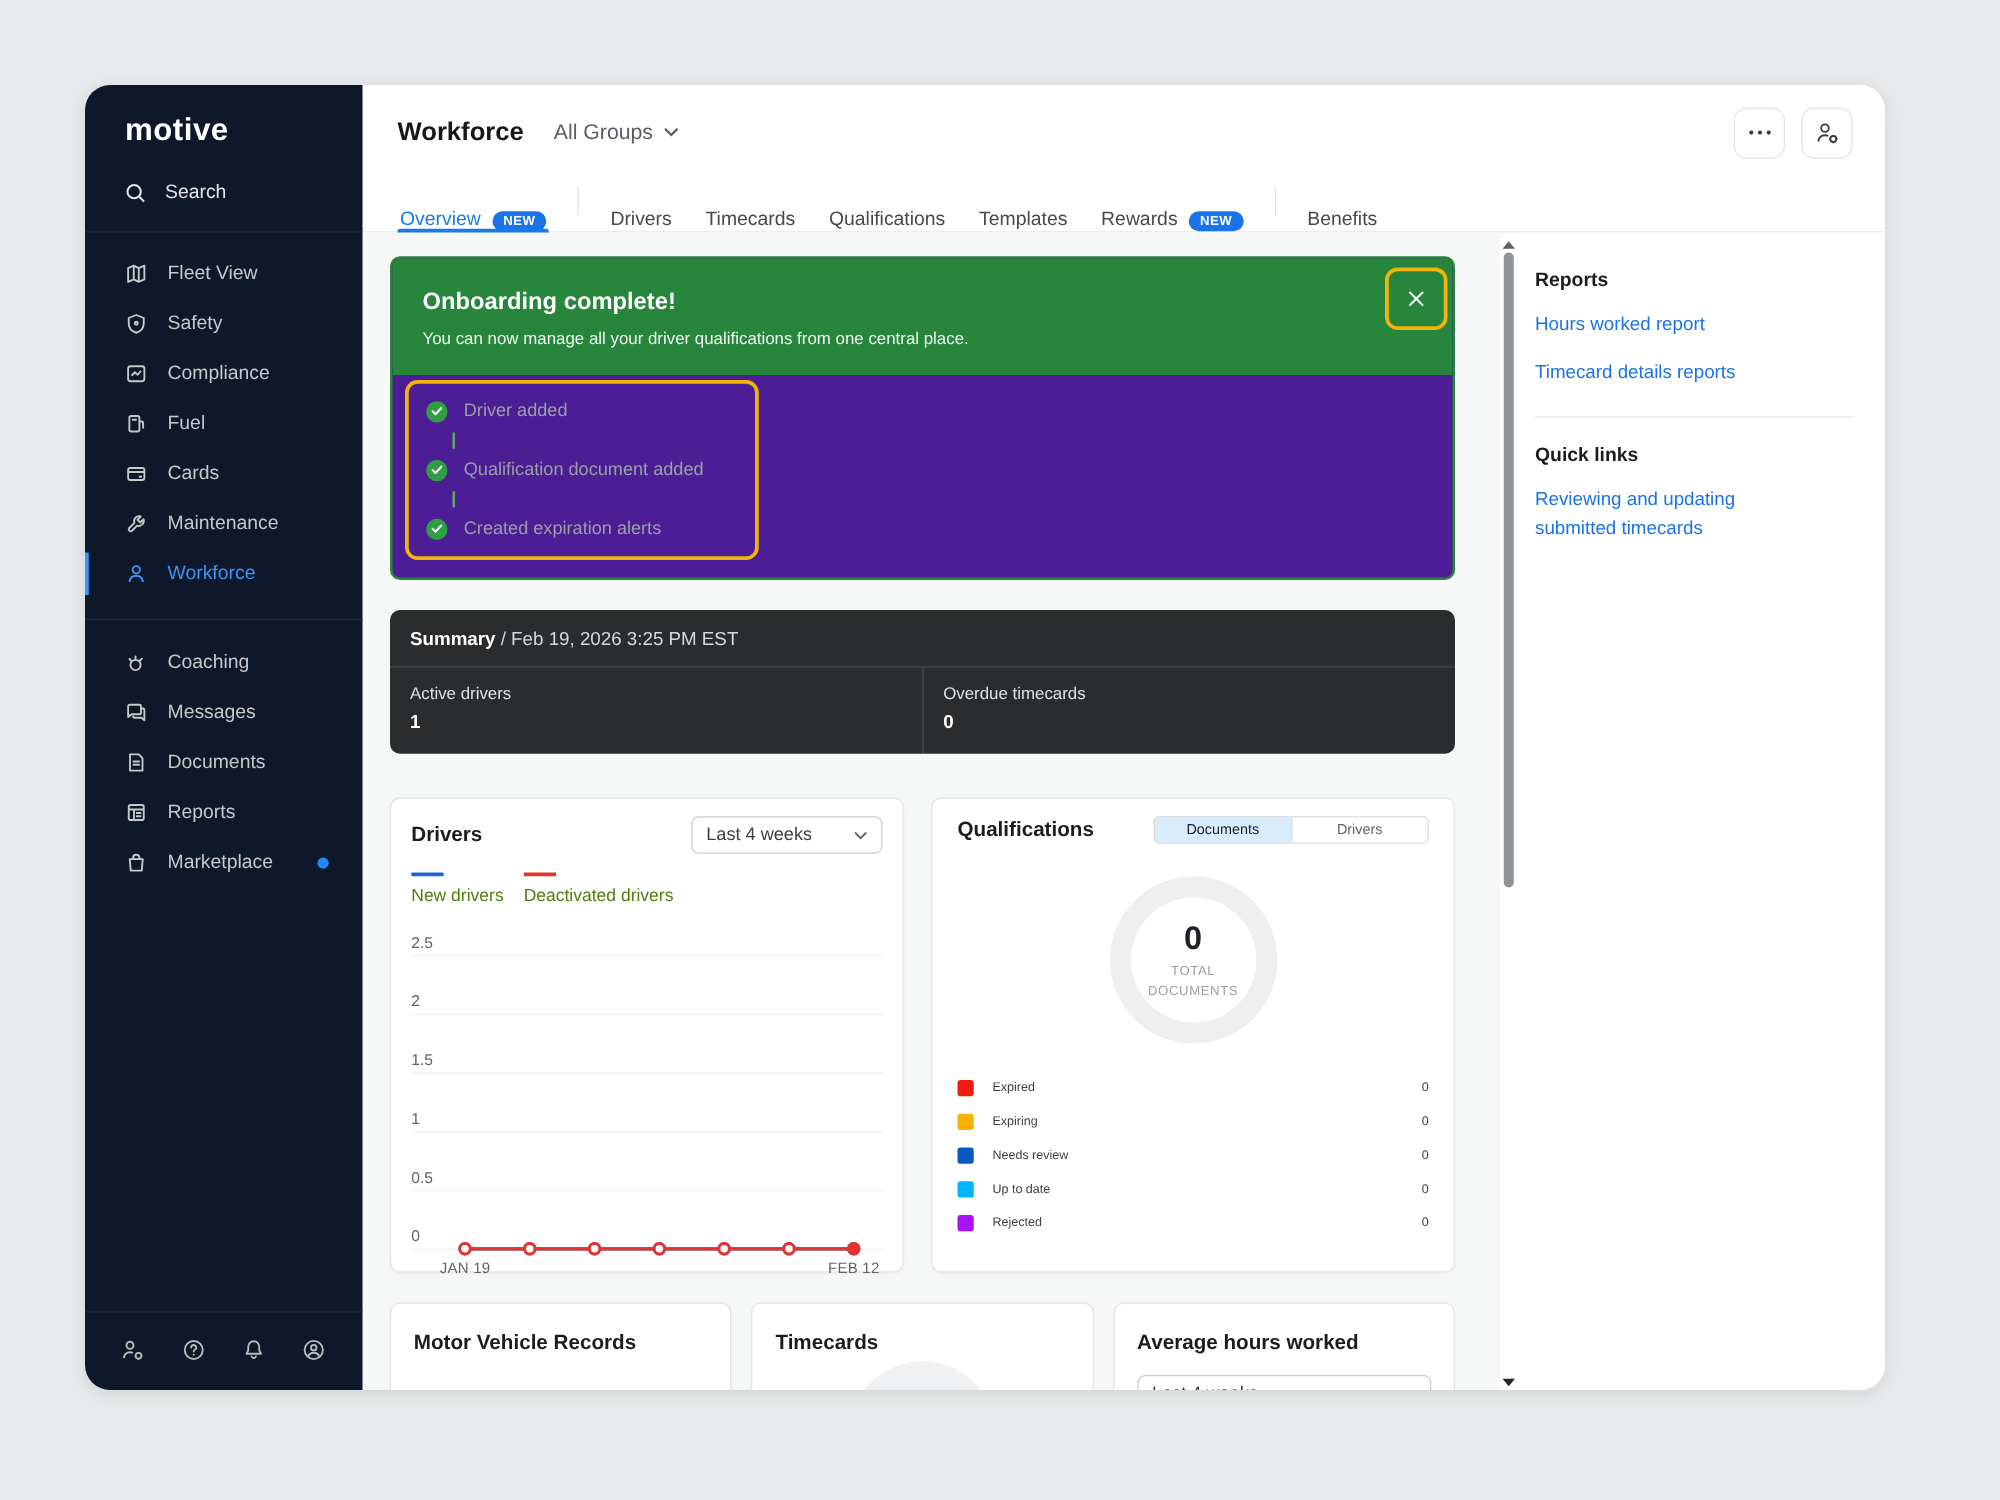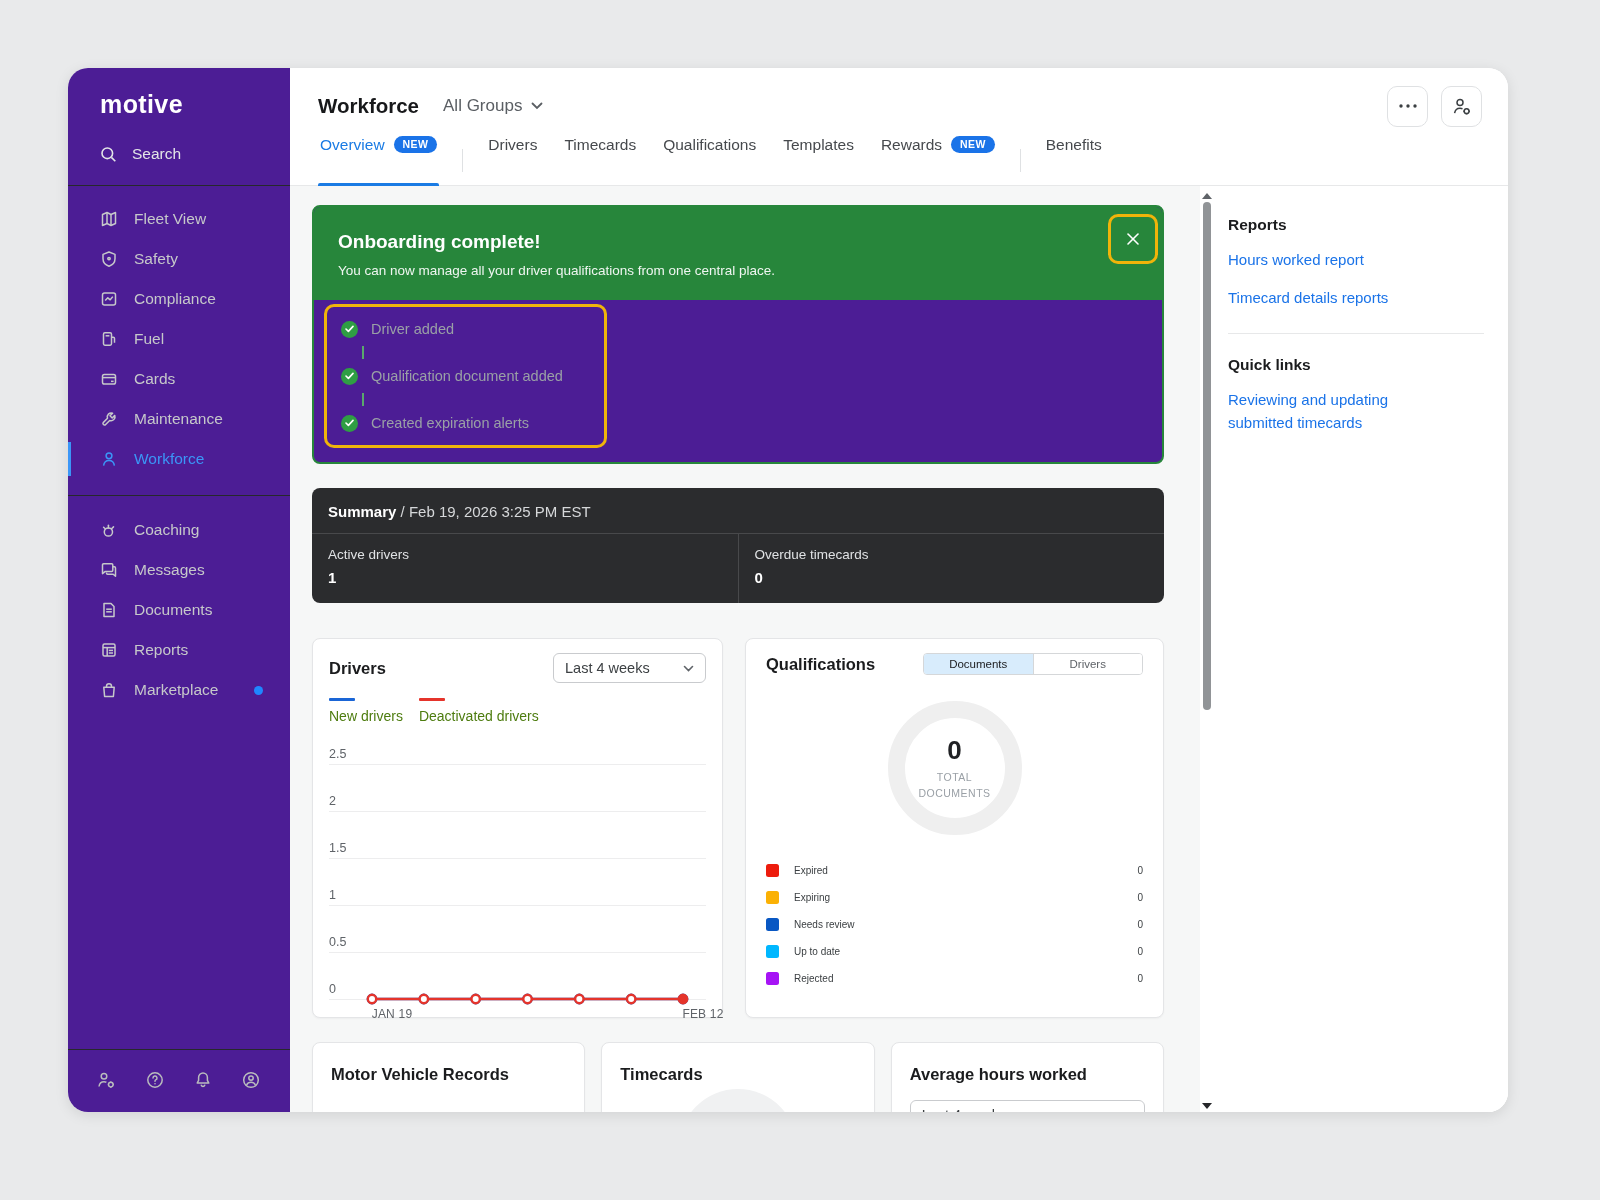--- a/index.html
+++ b/index.html
@@ -9,21 +9,21 @@
     background:#e9eaeb;
     font-family:"Liberation Sans", sans-serif;
     -webkit-font-smoothing:antialiased;
   }
   .window {
     position:absolute; left:68px; top:68px; width:1440px; height:1044px;
     background:#fff; border-radius:20px; overflow:hidden; display:flex;
     box-shadow:0 3px 14px rgba(0,0,0,0.10);
   }
   
-  .sidebar { width:222px; flex-shrink:0; background:#4c1d95; color:#c6c8ca; display:flex; flex-direction:column; position:relative; }
+  .sidebar { width:222px; flex-shrink:0; background:#0f172a; color:#c6c8ca; display:flex; flex-direction:column; position:relative; }
   .logo { padding:22px 0 0 32px; color:#fff; font-size:25px; font-weight:800; letter-spacing:0.4px; }
   .search-row { display:flex; align-items:center; gap:15px; margin-top:26px; padding:0 32px; color:#e3e5e7; font-size:15.5px; }
   .sb-divider { border-top:1px solid #27292b; margin-top:22px; width:100%; }
   .sb-divider2 { border-top:1px solid #27292b; margin:16px 0 0; width:100%; }
   .nav { padding-top:13px; }
   .nav2 { padding-top:14px; }
   .nav-item { height:40px; display:flex; align-items:center; gap:16px; padding:0 18px 0 32px; font-size:15.5px; color:#c6c8ca; cursor:pointer; position:relative; }
   .nav-item svg { flex-shrink:0; }
   .nav-item.active { color:#3b96f7; }
   .nav-item.active::before { content:''; position:absolute; left:0; top:3px; bottom:3px; width:3px; background:#3b96f7; }
@@ -31,21 +31,21 @@
   .sb-bottom { margin-top:auto; }
   .sb-icons { display:flex; align-items:center; padding:20px 0 22px 28px; gap:28px; color:#b9bbbd; }
   
   .main { flex:1; display:flex; flex-direction:column; background:#fff; min-width:0; }
   .title-row { display:flex; align-items:center; height:66px; padding:10px 26px 0 28px; }
   .page-title { font-size:20.5px; font-weight:700; color:#17181a; }
   .group-select { display:flex; align-items:center; gap:9px; margin-left:24px; font-size:17px; color:#5a5e63; cursor:pointer; }
   .hdr-buttons { margin-left:auto; display:flex; gap:13px; }
   .hdr-btn { width:41px; height:41px; border:1px solid #dfe1e3; border-radius:10px; background:#fff; display:flex; align-items:center; justify-content:center; color:#3c4043; cursor:pointer; }
   .tabs-row { display:flex; align-items:stretch; padding:0 0 0 28px; border-bottom:1px solid #e7e8e9; height:50px; margin-top:2px; }
-  .tab { display:flex; align-items:flex-start; gap:9px; font-size:15.5px; color:#46494d; position:relative; padding:0 2px; margin-right:23px; cursor:pointer; white-space:nowrap; }
+  .tab { display:flex; align-items:flex-end; gap:9px; font-size:15.5px; color:#46494d; position:relative; padding:0 2px; margin-right:23px; cursor:pointer; white-space:nowrap; }
   .tab.active { color:#1a7be4; font-weight:500; }
   .tab.active::after { content:''; position:absolute; left:0; right:0; bottom:-1px; height:3px; background:#1a7be4; border-radius:2px 2px 0 0; }
   .new-badge { background:#1a73e8; color:#fff; font-size:10.5px; font-weight:700; letter-spacing:0.4px; border-radius:10px; padding:3px 9px 3px; line-height:1; }
   .tab-sep { width:1px; background:#dfe1e3; margin:13px 23px 13px 0; }
   .main-body { flex:1; display:flex; min-height:0; }
   .content { width:910px; flex-shrink:0; background:#f6f7f7; padding:19px 36px 0 22px; overflow:hidden; }
   
   .banner { border:2px solid #27863b; border-radius:8px; background:#4c1d95; position:relative; overflow:hidden; }
   .banner-head { background:#27863b; color:#fff; padding:24px 24px 22px; }
   .banner-title { font-size:19px; font-weight:700; }
@@ -75,21 +75,21 @@
   .card-title-row { display:flex; justify-content:space-between; align-items:center; }
   .card-title { font-size:16.5px; font-weight:700; color:#1b1c1e; }
   .select { border:1px solid #c9cbce; border-radius:6px; padding:6px 11px; font-size:14.5px; color:#3c4043; display:flex; align-items:center; justify-content:space-between; width:153px; height:30px; cursor:pointer; background:#fff; }
   .legend-row { display:flex; gap:16px; margin-top:15px; }
   .legend-item { display:flex; flex-direction:column; font-size:14px; color:#4d7c0f; }
   .legend-swatch-line { width:26px; height:3px; border-radius:1px; margin-bottom:7px; }
   .plot { position:relative; margin-top:10px; height:292px; }
   .gridline { position:absolute; left:0; right:0; border-top:1px solid #ededee; }
   .gridline span { position:absolute; top:-18px; left:0; font-size:12.5px; color:#5f6368; }
   .plot svg { position:absolute; left:0; top:0; }
-  .x-label { position:absolute; top:273px; transform:translateX(-50%); font-size:12px; color:#5f6368; letter-spacing:0.2px; white-space:nowrap;margin-left:20px; }
+  .x-label { position:absolute; top:273px; transform:translateX(-50%); font-size:12px; color:#5f6368; letter-spacing:0.2px; white-space:nowrap; }
   
   .toggle { display:flex; border:1px solid #d5d7d9; border-radius:4px; overflow:hidden; width:220px; height:22px; font-size:11.5px; }
   .toggle-seg { flex:1; display:flex; align-items:center; justify-content:center; color:#5f6368; background:#fff; cursor:pointer; }
   .toggle-seg.selected { background:#d8ecfc; color:#202124; }
   .toggle-seg + .toggle-seg { border-left:1px solid #d5d7d9; }
   .donut-wrap { display:flex; justify-content:center; margin-top:26px; }
   .donut { width:134px; height:134px; border-radius:50%; border:17px solid #efefef; display:flex; flex-direction:column; align-items:center; justify-content:center; }
   .donut-value { font-size:26px; font-weight:700; color:#202124; }
   .donut-label { font-size:10.5px; color:#9aa0a6; letter-spacing:0.5px; text-align:center; line-height:1.55; margin-top:3px; }
   .quals-legend { margin-top:22px; }

